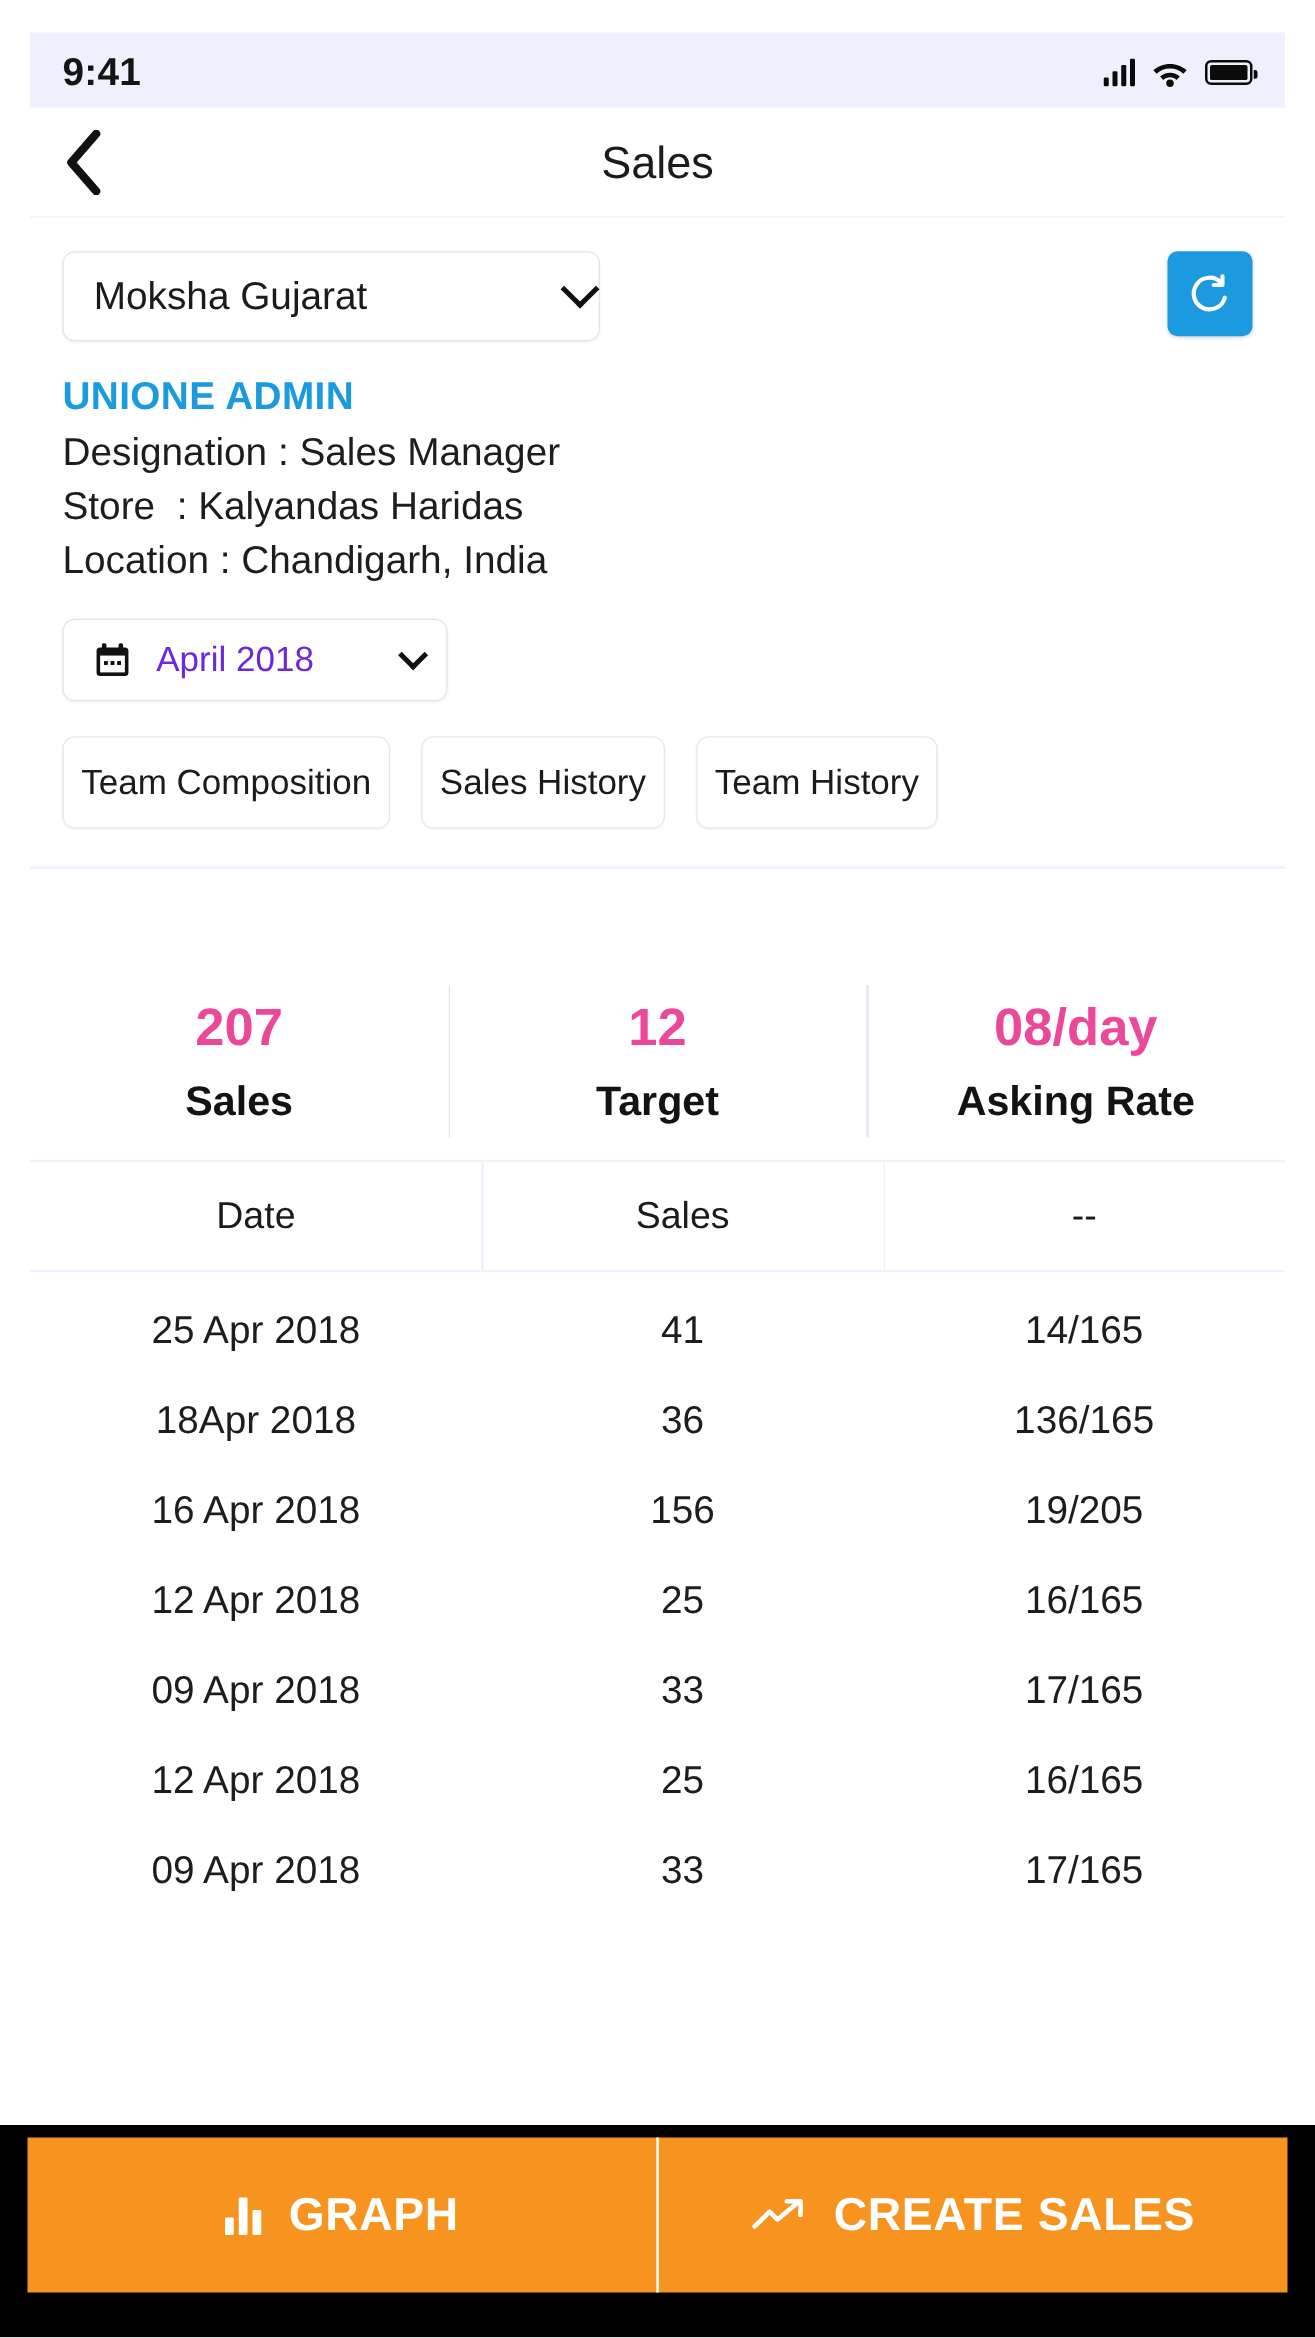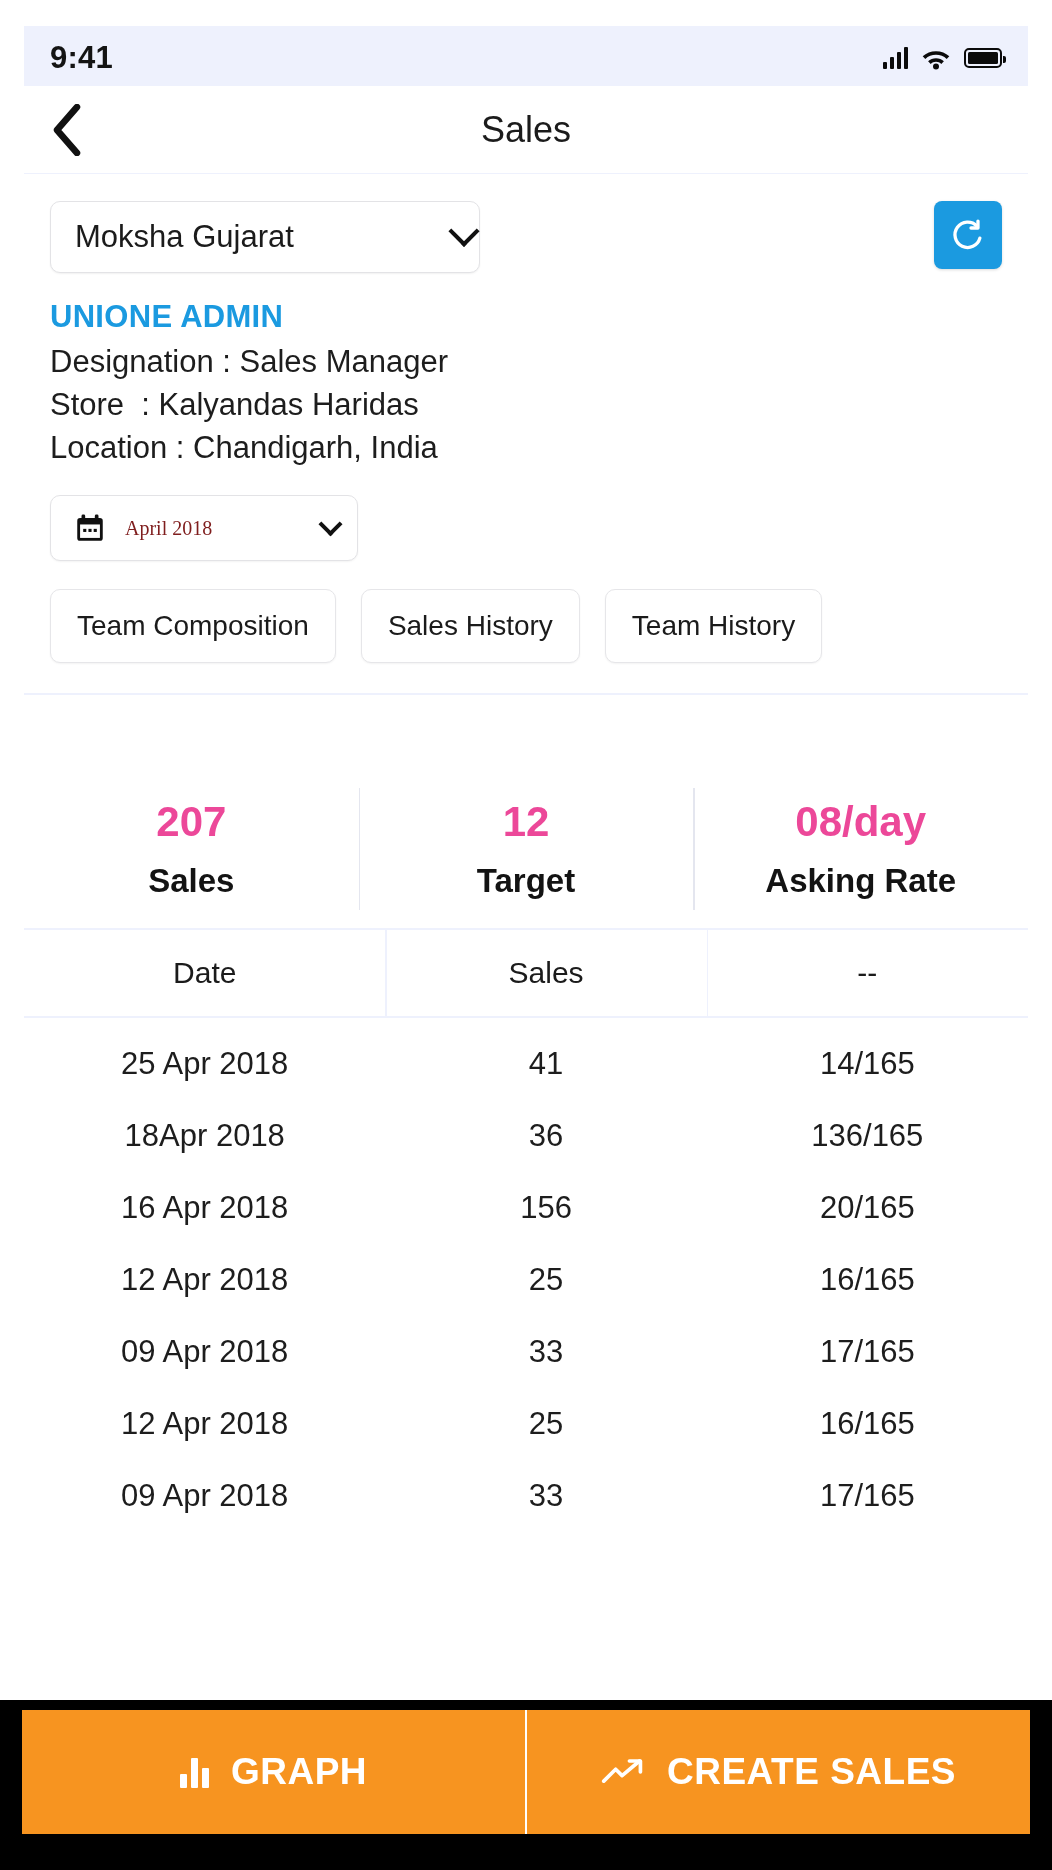--- a/index.html
+++ b/index.html
@@ -173,21 +173,21 @@
     border: 1.5px solid #e3e3e6;
     border-radius: 10px;
     background: #fff;
     box-shadow: 0 1px 2px rgba(0,0,0,0.05);
     display: flex;
     align-items: center;
     gap: 18px;
     padding: 0 18px 0 22px;
     cursor: pointer;
   }
-  .date-box .dlabel { font-size: 20px; color: #7f1d1d; flex: 1; font-family: Liberation Serif, serif; }
+  .date-box .dlabel { font-size: 28px; color: #6d28d9; flex: 1; }
   .chev-sm {
     width: 17px; height: 17px;
     border-right: 4px solid #111;
     border-bottom: 4px solid #111;
     transform: rotate(45deg) translate(-3px,-3px);
   }
 
   .tab-row {
     margin-top: 28px;
     display: flex;
@@ -195,21 +195,21 @@
   }
   .tab-btn {
     height: 74px;
     border: 1.5px solid #e6e6e9;
     border-radius: 10px;
     background: #fff;
     box-shadow: 0 1px 2px rgba(0,0,0,0.05);
     display: flex;
     align-items: center;
     justify-content: center;
-    padding: 0 26px;
+    padding: 0 14px;
     font-size: 28px;
     color: #1b1b1b;
     cursor: pointer;
     white-space: nowrap;
   }
 
   
   .stats-row {
     position: absolute;
     top: 770px;
@@ -441,21 +441,21 @@
       <div class="td">14/165</div>
     </div>
     <div class="trow">
       <div class="td">18Apr 2018</div>
       <div class="td">36</div>
       <div class="td">136/165</div>
     </div>
     <div class="trow">
       <div class="td">16 Apr 2018</div>
       <div class="td">156</div>
-      <div class="td">20/165</div>
+      <div class="td">19/205</div>
     </div>
     <div class="trow">
       <div class="td">12 Apr 2018</div>
       <div class="td">25</div>
       <div class="td">16/165</div>
     </div>
     <div class="trow">
       <div class="td">09 Apr 2018</div>
       <div class="td">33</div>
       <div class="td">17/165</div>

